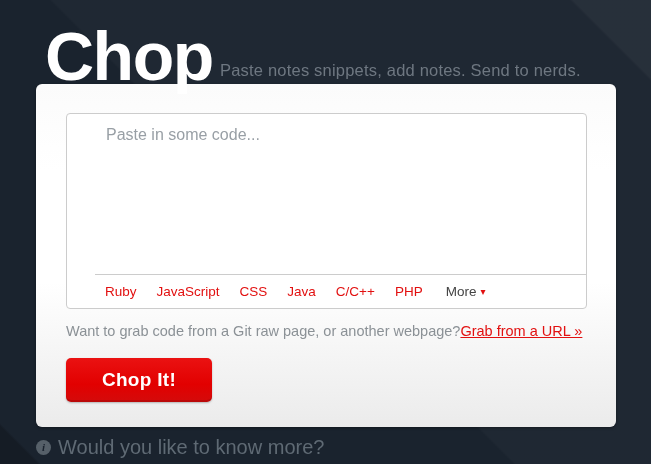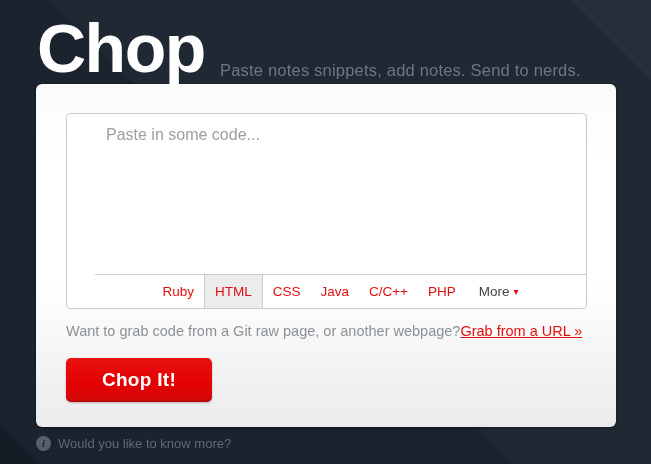--- a/index.html
+++ b/index.html
@@ -10,21 +10,21 @@
   }
   .stage{
     position:relative;width:651px;height:464px;overflow:hidden;
     background-color:#1a232e;
     background-image:linear-gradient(45deg,
       rgba(0,0,0,0.20) 0%, rgba(0,0,0,0.20) 3.4%, rgba(0,0,0,0) 3.7%,
       rgba(0,0,0,0) 46%, rgba(255,255,255,0.025) 46.3%,
       rgba(255,255,255,0.025) 92.7%, rgba(255,255,255,0.06) 93%);
   }
   .logo{
-    position:absolute;left:33px;top:10px;margin:4px;
+    position:absolute;left:33px;top:10px;margin:12px;
     font-size:68px;line-height:1;font-weight:bold;letter-spacing:-1.5px;
     color:#ffffff;z-index:2;
   }
   .tagline{
     position:absolute;left:220px;top:61px;margin:0;
     font-size:16.5px;color:#6e7781;letter-spacing:0.2px;z-index:2;
   }
   .card{
     position:absolute;left:36px;top:84px;width:580px;height:343px;
     background:linear-gradient(180deg,#fbfbfb 0%,#ffffff 25%,#ffffff 58%,#ebebeb 100%);
@@ -46,21 +46,20 @@
     font-size:16px;color:#333;
     border-radius:4px 4px 0 0;
   }
   .code-input::placeholder{color:#989fa5;opacity:1;}
   .tabs{
     flex:0 0 auto;height:33px;
     border-top:1px solid #cccccc;
     display:flex;align-items:stretch;
     border-radius:0 0 4px 4px;overflow:hidden;
     font-size:13.5px;
-    justify-content:center;
   }
   .tab{
     display:flex;align-items:center;padding:0 10px;
     color:#e21010;cursor:pointer;white-space:nowrap;
   }
   .tab.selected{
     background:#ececec;
     border-left:1px solid #cccccc;border-right:1px solid #cccccc;
   }
   .tab.more{color:#444444;margin-left:3px;}
@@ -88,39 +87,39 @@
     display:flex;align-items:center;gap:7px;
   }
   .info-icon{
     width:15px;height:15px;border-radius:50%;
     background:#566069;color:#1a232e;
     display:flex;align-items:center;justify-content:center;
     font-family:"Liberation Serif",serif;font-style:italic;font-weight:bold;
     font-size:11px;line-height:1;cursor:pointer;
   }
   .footer-text{
-    font-size:13px;color:#5f6a74;cursor:pointer;
+    font-size:20px;color:#5f6a74;cursor:pointer;
   }
 </style>
 </head>
 <body>
 
 <div class="stage">
 
   <h1 class="logo">Chop</h1>
   <p class="tagline">Paste notes snippets, add notes. Send to nerds.</p>
 
   <div class="card">
 
     <div class="editor">
       <textarea class="code-input" placeholder="Paste in some code..." style=""></textarea>
 
       <div class="tabs">
         <div class="tab">Ruby</div>
-        <div class="tab selected">HTML</div>
+        <div class="tab">JavaScript</div>
         <div class="tab">CSS</div>
         <div class="tab">Java</div>
         <div class="tab">C/C++</div>
         <div class="tab">PHP</div>
         <div class="tab more">
           <span>More</span>
           <span class="caret">▾</span>
         </div>
       </div>
     </div>

